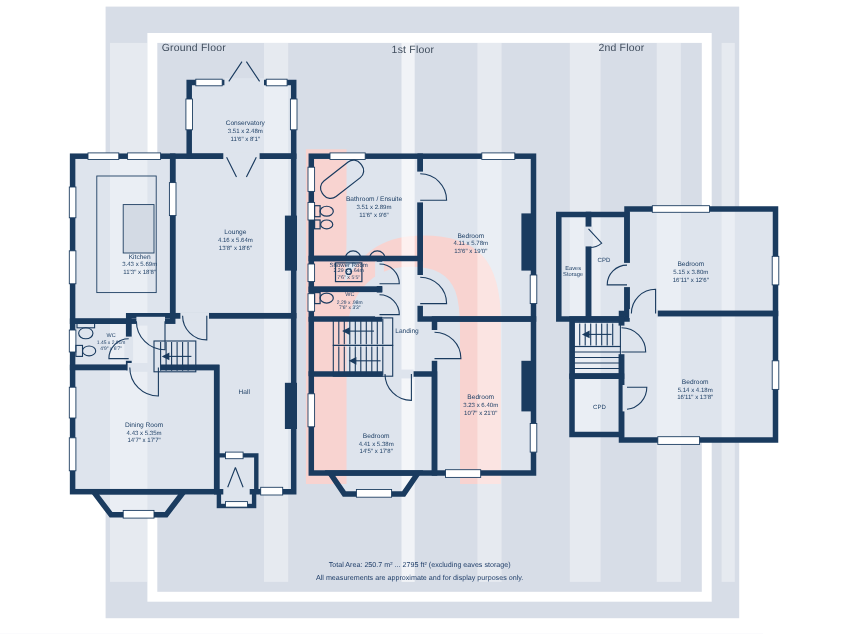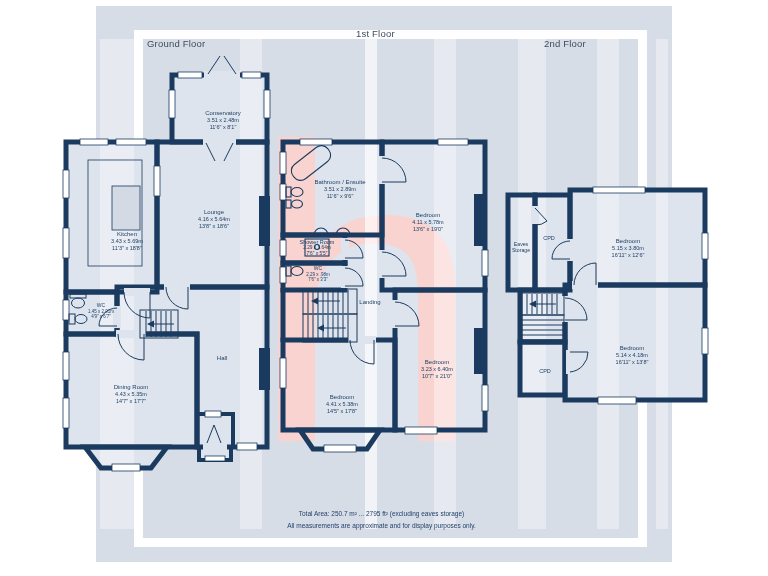--- a/index.html
+++ b/index.html
@@ -257,21 +257,21 @@
         <path d="M527,294V314M532,294V314M537,294V314M542,294V314M547,294V314M552,294V314M557,294V314"></path>
         <rect x="522" y="315" width="42" height="27"></rect>
         <path d="M522,320H564M522,325H564M522,330H564M522,335H564M522,340H564"></path>
         <line x1="556" y1="304" x2="534" y2="304"></line>
       </g>
       <polygon points="529,304 536,300.5 536,307.5" fill="#1a3b5f"></polygon>
     </g>
   </svg>
 
   <div class="hdr" style="left:147px;top:38px;">Ground Floor</div>
-  <div class="hdr" style="left:356px;top:28px;">1st Floor</div>
+  <div class="hdr" style="left:356px;top:40px;">1st Floor</div>
   <div class="hdr" style="left:544px;top:38px;">2nd Floor</div>
 
   <div class="rl" style="left:223px;top:120px;">
     <span class="nm">Conservatory</span>
     <span class="dm">3.51 x 2.48m</span>
     <span class="dm">11'6" x 8'1"</span>
   </div>
   <div class="rl" style="left:214px;top:219px;">
     <span class="nm">Lounge</span>
     <span class="dm">4.16 x 5.64m</span>

